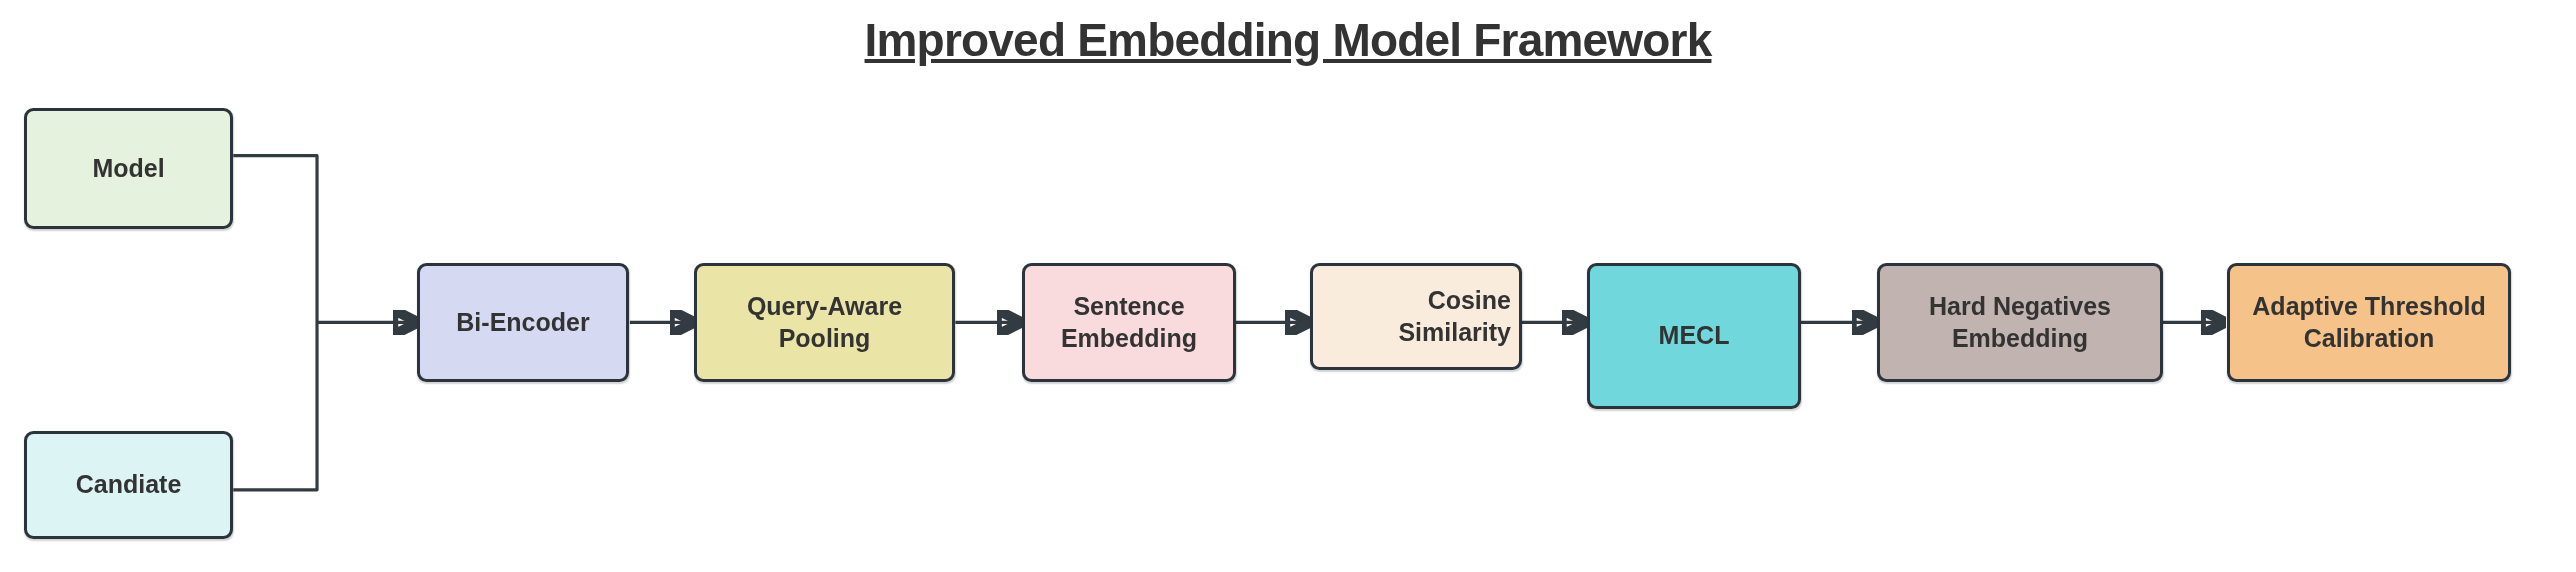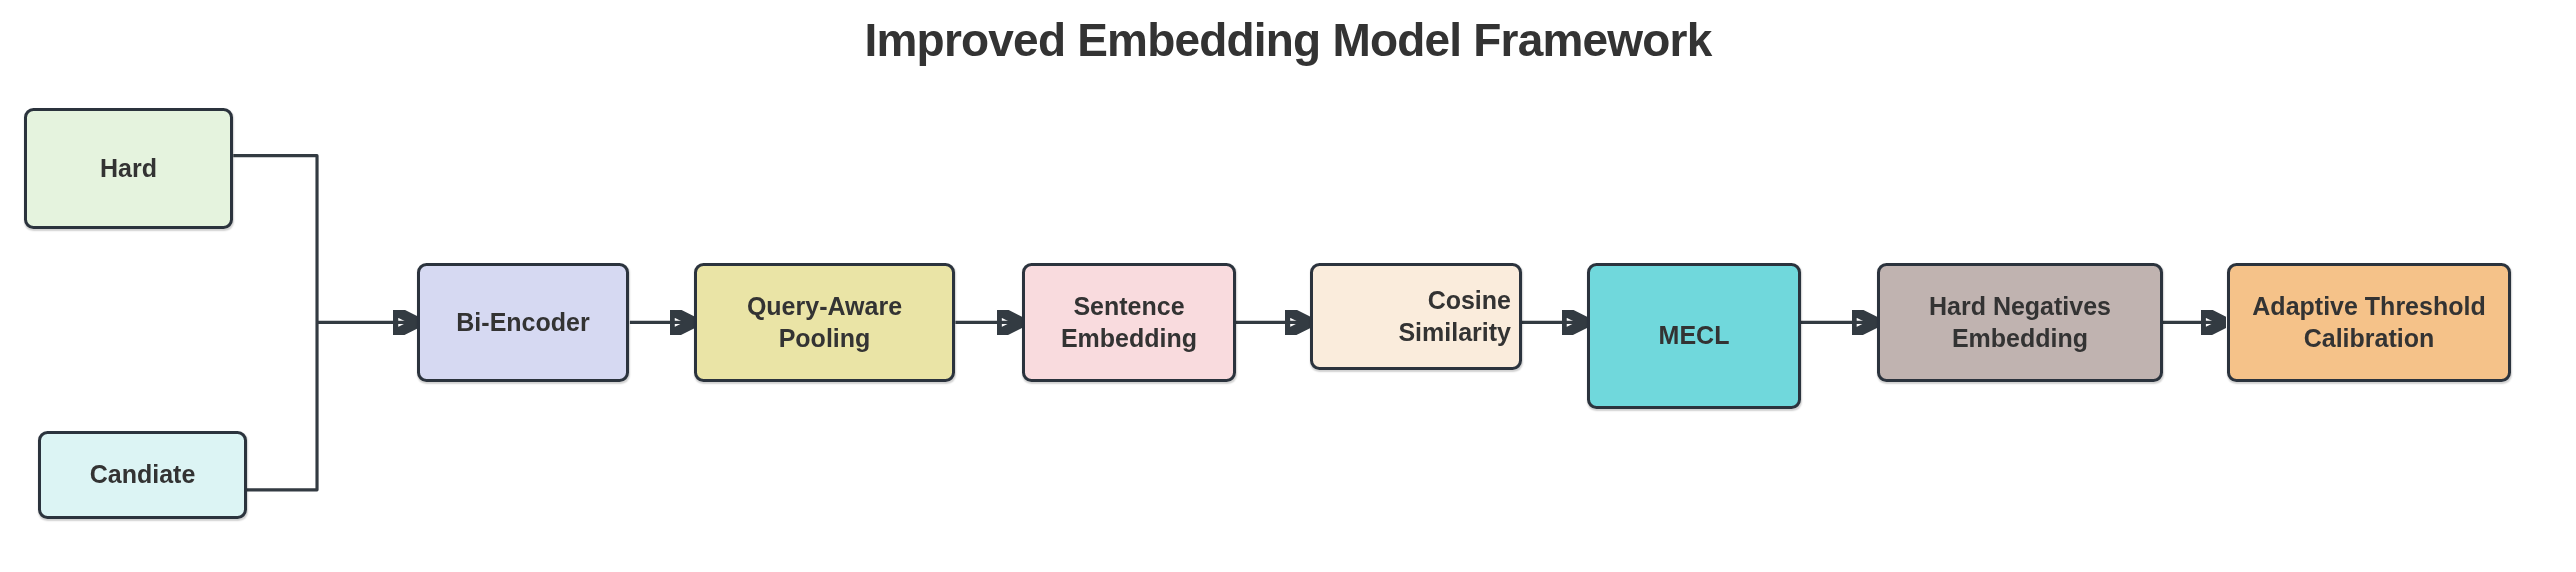--- a/index.html
+++ b/index.html
@@ -17,20 +17,21 @@
   .diagram-title {
     position: absolute;
     left: 0;
     top: 12.7px;
     width: 100%;
     text-align: center;
     font-size: 46px;
     font-weight: bold;
     color: #333333;
     letter-spacing: -0.8px;
+    text-decoration: underline;
   }
   .edges-layer {
     position: absolute;
     left: 0;
     top: 0;
     width: 2576px;
     height: 572px;
     pointer-events: none;
   }
   .edges-layer path {
@@ -73,24 +74,24 @@
     <path d="M400,408 L522,408" marker-end="url(#arrow)"></path>
     <path d="M796,408 L872,408" marker-end="url(#arrow)"></path>
     <path d="M1208,408 L1286,408" marker-end="url(#arrow)"></path>
     <path d="M1563,408 L1651,408" marker-end="url(#arrow)"></path>
     <path d="M1925,408 L2001,408" marker-end="url(#arrow)"></path>
     <path d="M2278,408 L2368,408" marker-end="url(#arrow)"></path>
     <path d="M2736,408 L2810,408" marker-end="url(#arrow)"></path>
   </svg>
 
   <div class="node" style="left: 24px; top: 108px; width: 209px; height: 121px; background-color: rgb(229, 243, 222);">
-    <span>Hard</span>
+    <span>Model</span>
   </div>
 
-  <div class="node" style="left: 38px; top: 431px; width: 209px; height: 88px; background-color: rgb(220, 244, 244);">
+  <div class="node" style="left: 24px; top: 431px; width: 209px; height: 108px; background-color: rgb(220, 244, 244);">
     <span>Candiate</span>
   </div>
 
   <div class="node" style="left: 694px; top: 263px; width: 261px; height: 119px; background-color: rgb(234, 228, 166);">
     <span>Query-Aware Pooling</span>
   </div>
 
   <div class="node" style="left: 417px; top: 263px; width: 212px; height: 119px; background-color: rgb(214, 217, 242);">
     <span>Bi-Encoder</span>
   </div>

